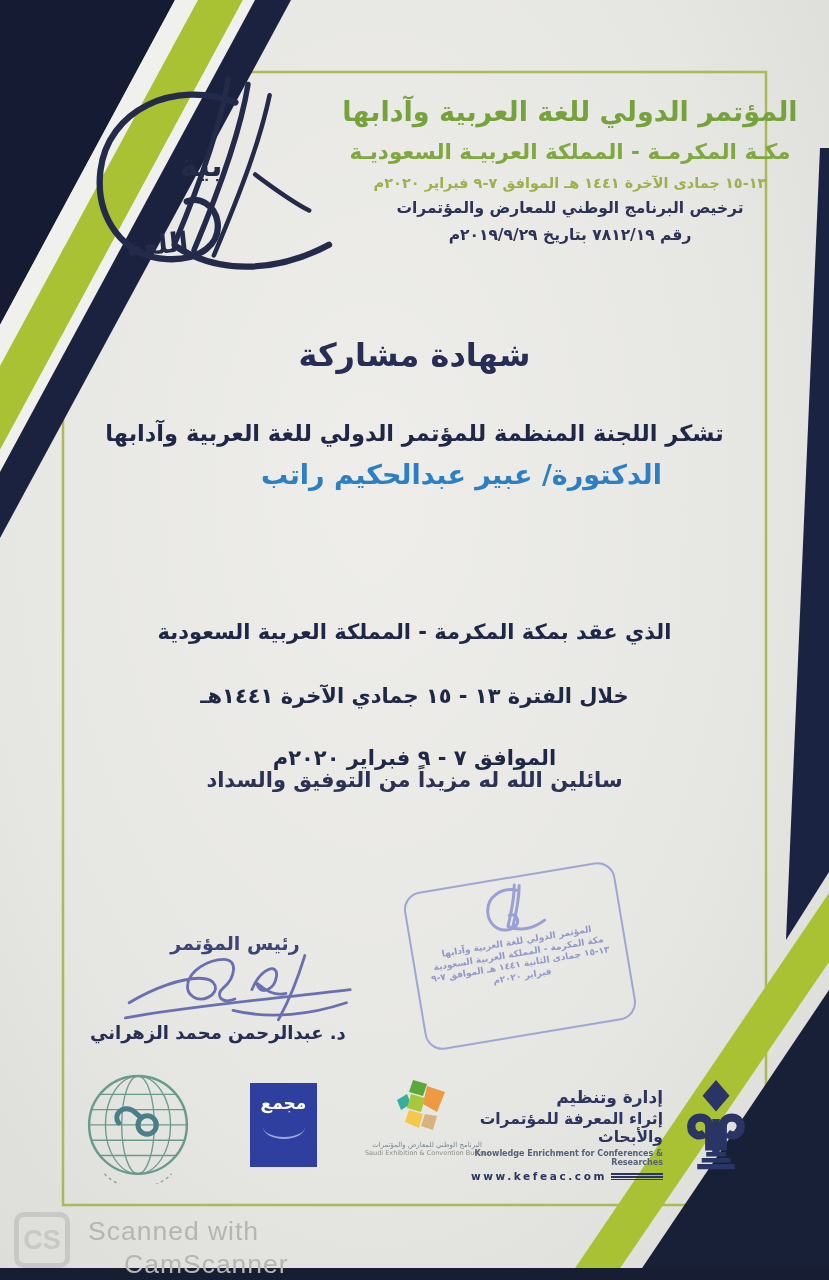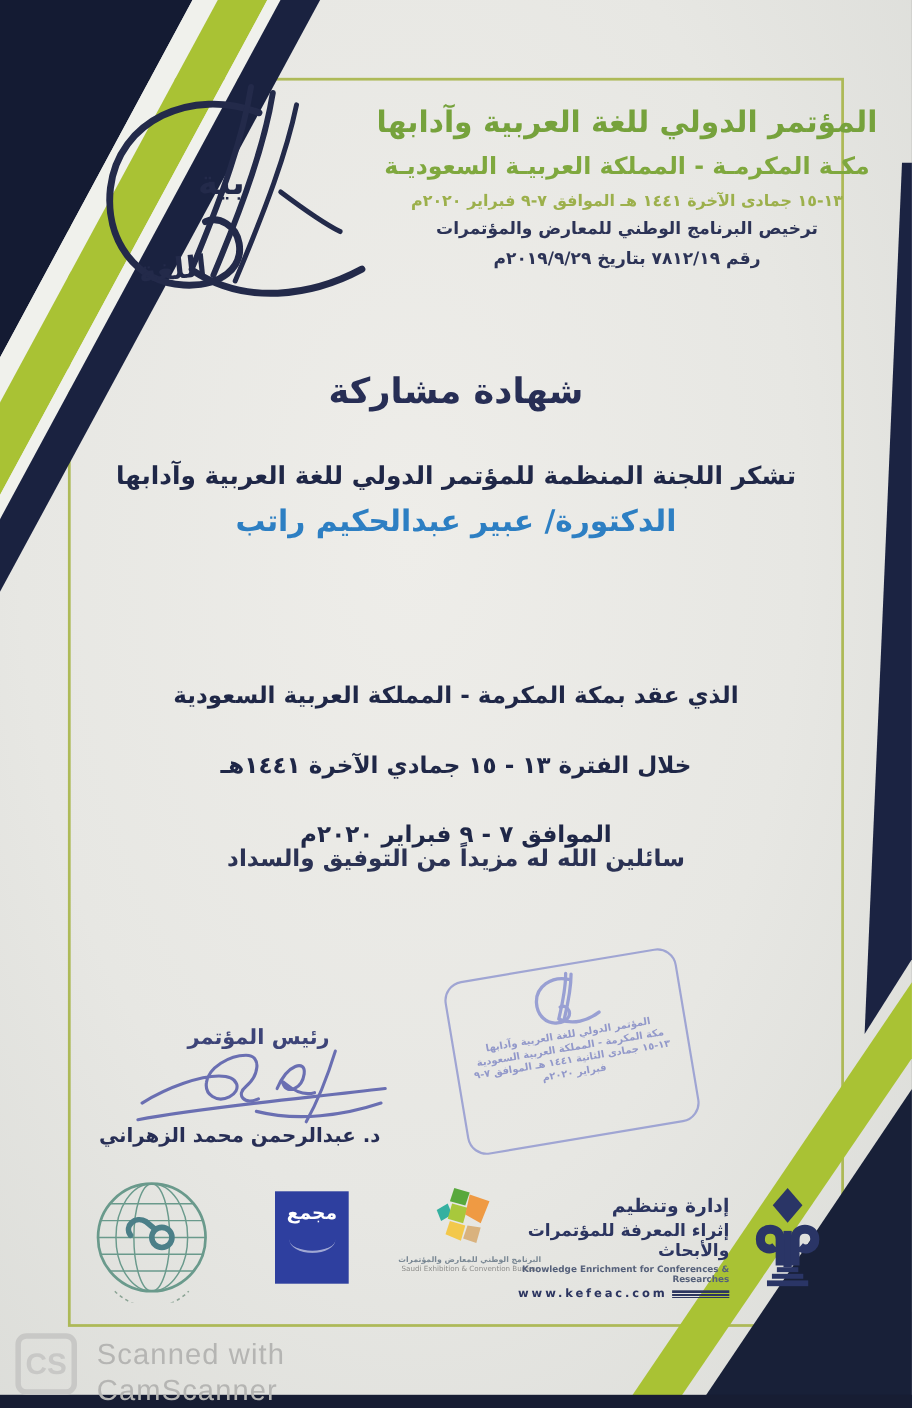--- a/index.html
+++ b/index.html
@@ -13,55 +13,55 @@
   .ctr{left:63px;width:703px;text-align:center;}
   
   .h-line{left:330px;width:480px;text-align:center;font-weight:bold;}
   .h1{top:96px;font-size:27px;color:#76a23c;}
   .h2{top:139px;font-size:21.5px;color:#7fa83e;}
   .h3{top:175px;font-size:14.5px;color:#9cb04b;}
   .h4{top:199px;font-size:15.5px;color:#2c3356;}
   .h5{top:226px;font-size:15.5px;color:#2c3356;}
   .title{top:336px;font-size:32px;font-weight:bold;color:#272e55;}
   .thanks{top:420px;font-size:22.5px;font-weight:bold;color:#1f2747;}
-  .recipient{top:459px;font-size:27px;font-weight:bold;color:#2d7fc3;}
+  .recipient{top:459px;font-size:27px;font-weight:bold;color:#2d7fc3;padding-left:47px;}
   .bline{font-size:21px;font-weight:bold;color:#1f2747;}
   .b0{top:556px;}.b1{top:620px;}.b2{top:684px;}.b3{top:746px;}
   .closing{top:768px;font-size:21px;font-weight:bold;color:#2b3254;}
   
   .stamp{left:413px;top:876px;width:210px;height:156px;border:2.5px solid #9aa0d2;
          border-radius:18px;transform:rotate(-9.5deg);opacity:.92;}
   .stamp-text{position:absolute;top:58px;left:6px;width:196px;text-align:center;direction:rtl;
               font-size:9px;line-height:11.5px;font-weight:bold;color:#8b92c8;}
   
   .sig-role{left:120px;top:932px;width:230px;text-align:center;font-size:19px;font-weight:bold;color:#3d4478;}
   .sig-name{left:90px;top:1022px;width:290px;text-align:left;font-size:18px;font-weight:bold;color:#272e55;}
   
   .blue-square{left:250px;top:1083px;width:67px;height:84px;background:#2e3f9f;
                text-align:center;color:#fff;}
   .blue-square .cal{font-size:17px;font-weight:bold;margin-top:10px;direction:rtl;}
   .blue-square .arc{width:42px;height:22px;margin:2px auto 0;border:2px solid rgba(255,255,255,.55);
                     border-top:none;border-left:none;border-right:none;border-radius:50%;}
   .secb-cap{left:352px;top:1141px;width:150px;text-align:center;}
-  .secb-ar{font-size:7px;color:#7a8894;font-weight:bold;}
+  .secb-ar{font-size:7px;color:#7a8894;font-weight:normal;}
   .secb-en{font-size:6.5px;color:#8d8d8b;}
   .kef{left:445px;top:1087px;width:218px;text-align:right;direction:rtl;color:#2c3560;}
   .kef .k1{font-size:17px;font-weight:bold;}
   .kef .k2{font-size:15.5px;font-weight:bold;margin-top:3px;}
   .kef .k3{direction:ltr;font-size:8px;font-weight:bold;color:#55607a;margin-top:3px;}
   .kef .k4{direction:ltr;font-size:10.5px;font-weight:bold;letter-spacing:2.6px;margin-top:3px;
            display:flex;align-items:center;justify-content:flex-end;gap:4px;}
   .kef .swoosh{display:inline-block;width:52px;height:7px;
        background:linear-gradient(#2c3560 2px,transparent 2px,transparent 3px,#2c3560 3px,#2c3560 5px,transparent 5px,transparent 6px,#2c3560 6px);}
   
   .cs-badge{left:14px;top:1212px;width:46px;height:46px;border:5px solid #c8c8c6;border-radius:10px;
             color:#c8c8c6;font-family:"Liberation Sans",sans-serif;font-weight:bold;font-size:27px;
             display:flex;align-items:center;justify-content:center;}
   .cs-line{left:88px;font-family:"Liberation Sans",sans-serif;color:#b5b5b3;font-size:26.5px;letter-spacing:1px;}
-  .cs1{top:1216px;}.cs2{top:1249px;}
+  .cs1{top:1216px;}.cs2{top:1249px;margin-left:36px;}
 </style>
 </head>
 <body>
 
 <div class="page">
 
   <svg class="abs" style="left:0;top:0;" width="829" height="1280" viewBox="0 0 829 1280">
 
     <g>
       <rect x="63" y="72" width="703" height="1133" fill="none" stroke="#a3b13f" stroke-width="2.5" opacity="0.85"></rect>

